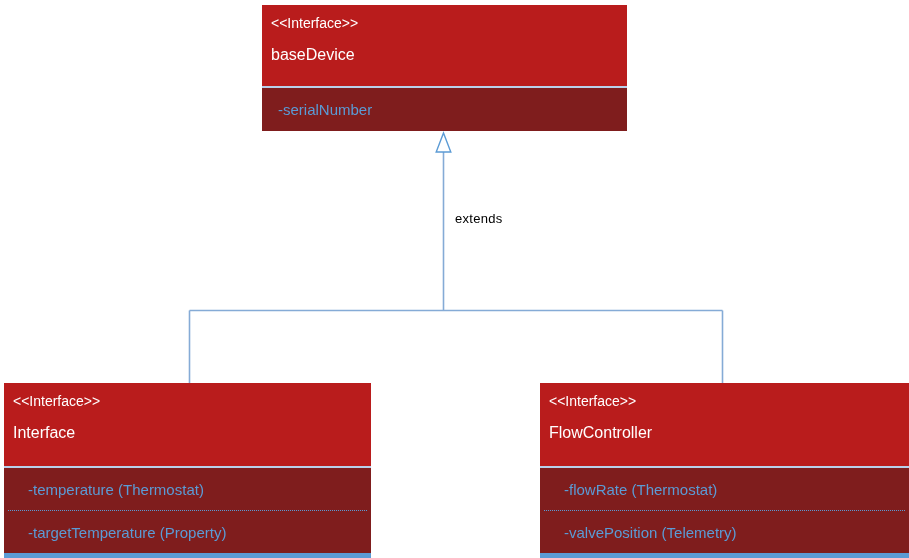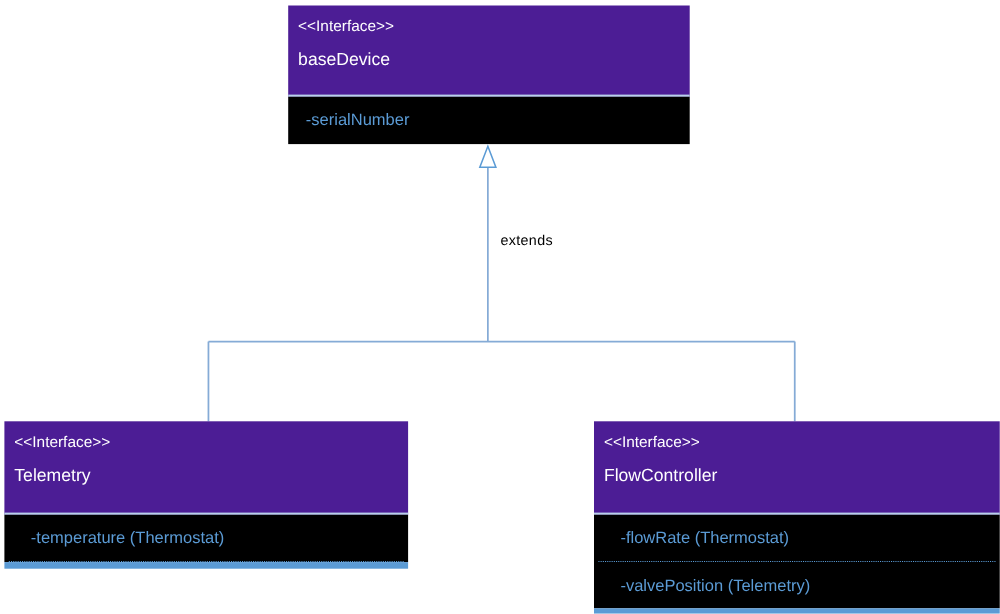--- a/index.html
+++ b/index.html
@@ -29,37 +29,37 @@
     top: 211px;
     font-size: 13px;
     color: #000000;
     letter-spacing: 0.3px;
   }
   .uml-box {
     position: absolute;
     box-sizing: border-box;
   }
   .uml-header {
-    background: #4c1d95;
+    background: #b91c1c;
     color: #ffffff;
     padding: 9px 8px 0 9px;
     box-sizing: border-box;
     border-bottom: 2px solid #b9d0ea;
   }
   .stereotype {
     font-size: 14px;
     line-height: 19px;
   }
   .iface-name {
     font-size: 16px;
     line-height: 25px;
     margin-top: 9px;
   }
   .uml-members {
-    background: #000000;
+    background: #7f1d1d;
     text-align: right;
   }
   .member-row {
     color: #5b9bd5;
     font-size: 15px;
     display: flex;
     align-items: center;
     box-sizing: border-box;
   }
   .member-sep {
@@ -104,25 +104,26 @@
       <div class="iface-name">baseDevice</div>
     </div>
     <div class="uml-members">
       <div class="member-row">-serialNumber</div>
     </div>
   </div>
 
   <div class="uml-box child-box box-thermostat">
     <div class="uml-header">
       <div class="stereotype">&lt;&lt;Interface&gt;&gt;</div>
-      <div class="iface-name">Telemetry</div>
+      <div class="iface-name">Interface</div>
     </div>
     <div class="uml-members">
       <div class="member-row">-temperature (Thermostat)</div>
       <div class="member-sep"></div>
+      <div class="member-row">-targetTemperature (Property)</div>
     </div>
     <div class="bottom-strip"></div>
   </div>
 
   <div class="uml-box child-box box-flow">
     <div class="uml-header">
       <div class="stereotype">&lt;&lt;Interface&gt;&gt;</div>
       <div class="iface-name">FlowController</div>
     </div>
     <div class="uml-members">

